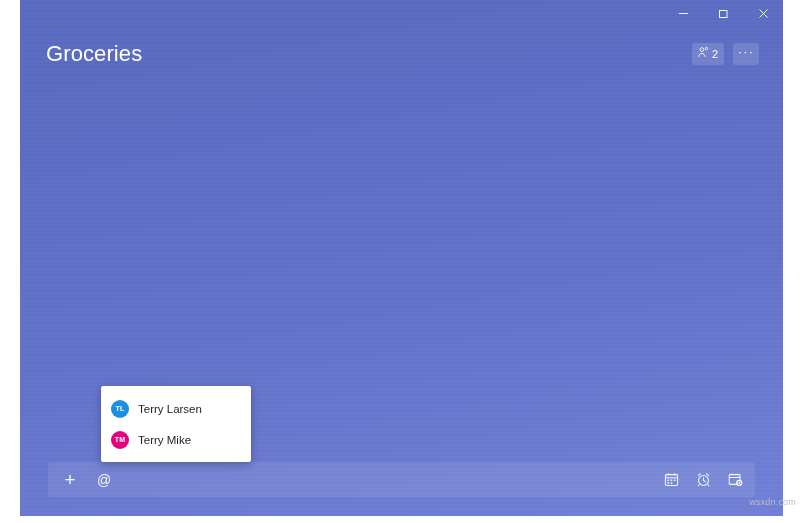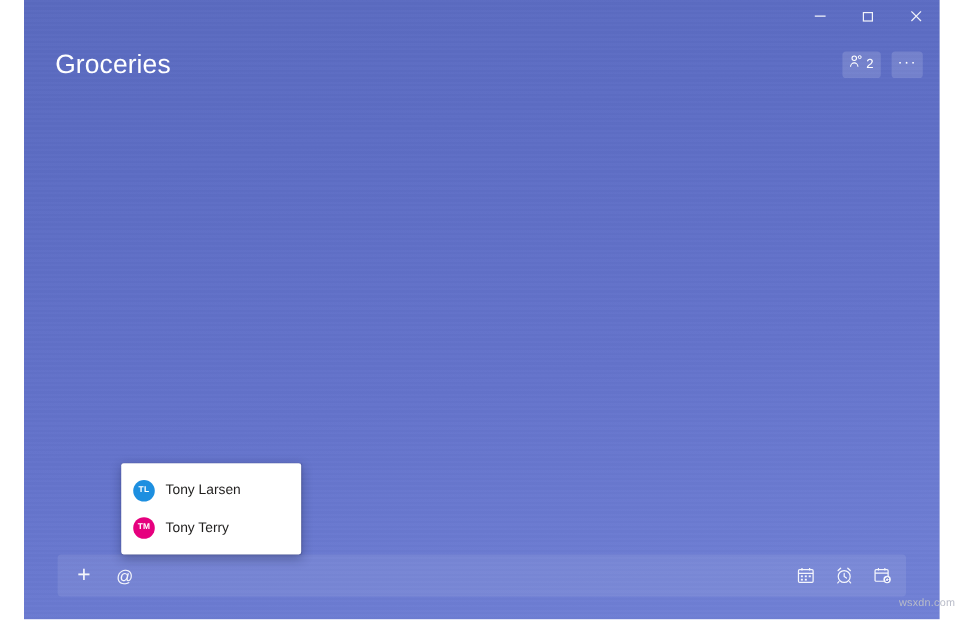--- a/index.html
+++ b/index.html
@@ -61,21 +61,21 @@
   .win-btn svg { display: block; }
 
   
   #header {
     position: absolute;
     left: 0; top: 26px;
     width: 100%;
     height: 56px;
     display: flex;
     align-items: center;
-    padding: 0 14px 0 26px;
+    padding: 0 24px 0 26px;
     z-index: 5;
   }
   #list-title {
     color: #ffffff;
     font-size: 22px;
     font-weight: 400;
     letter-spacing: 0.1px;
     line-height: 1;
   }
   #header-actions {
@@ -255,26 +255,26 @@
 
     </div>
   </div>
 
   <div id="list-canvas"></div>
 
   <div id="mention-popup">
 
     <div class="mention-item">
       <div class="avatar" style="background:#1d8fe0">TL</div>
-      <div class="mention-name">Tony Larsen</div>
+      <div class="mention-name">Terry Larsen</div>
     </div>
 
     <div class="mention-item">
       <div class="avatar" style="background:#e6007e">TM</div>
-      <div class="mention-name">Tony Terry</div>
+      <div class="mention-name">Terry Mike</div>
     </div>
 
   </div>
 
   <div id="composer">
 
     <div class="composer-left">
       <div id="plus-icon" class="tool-icon">+</div>
       <div id="at-icon" class="tool-icon">@</div>
     </div>

